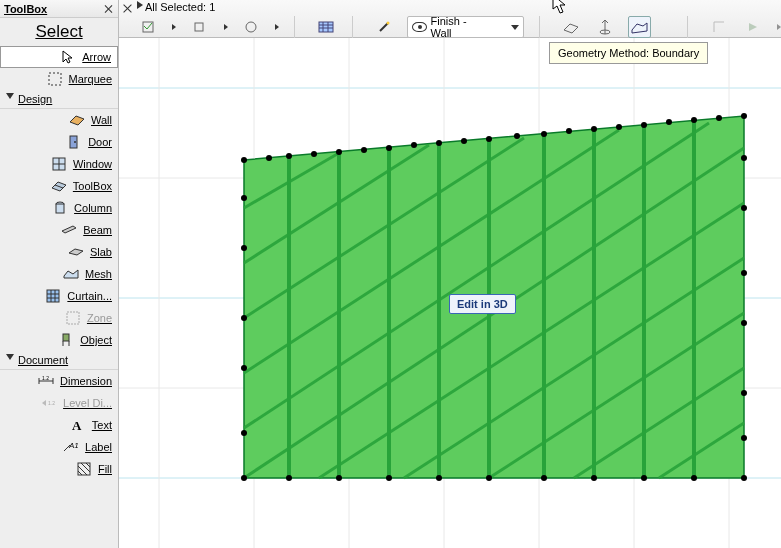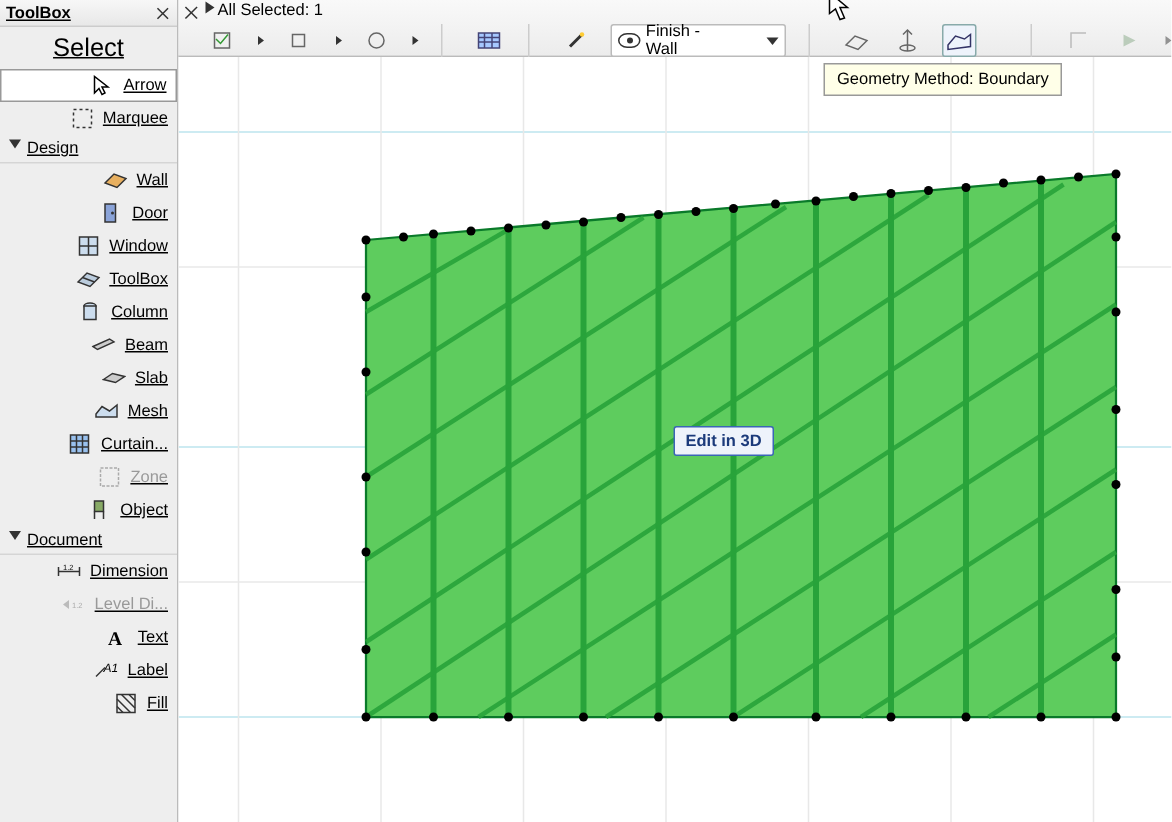--- a/index.html
+++ b/index.html
@@ -140,21 +140,21 @@
   }
 
   
   .canvas{
     flex:1;background:#fff;position:relative;overflow:hidden;
   }
   .canvas svg{position:absolute;left:0;top:0;}
 
   .badge{
     position:absolute;
-    left:330px;top:246px;
+    left:330px;top:256px;
     background:#eef3fb;border:1.5px solid #3a66b5;
     padding:3px 7px;font-size:11px;font-weight:bold;
     border-radius:2px;color:#1b3a7a;
     z-index:10;
   }
 
   
   .cursor{
     position:absolute;left:433px;top:-6px;width:16px;height:22px;z-index:30;
   }

